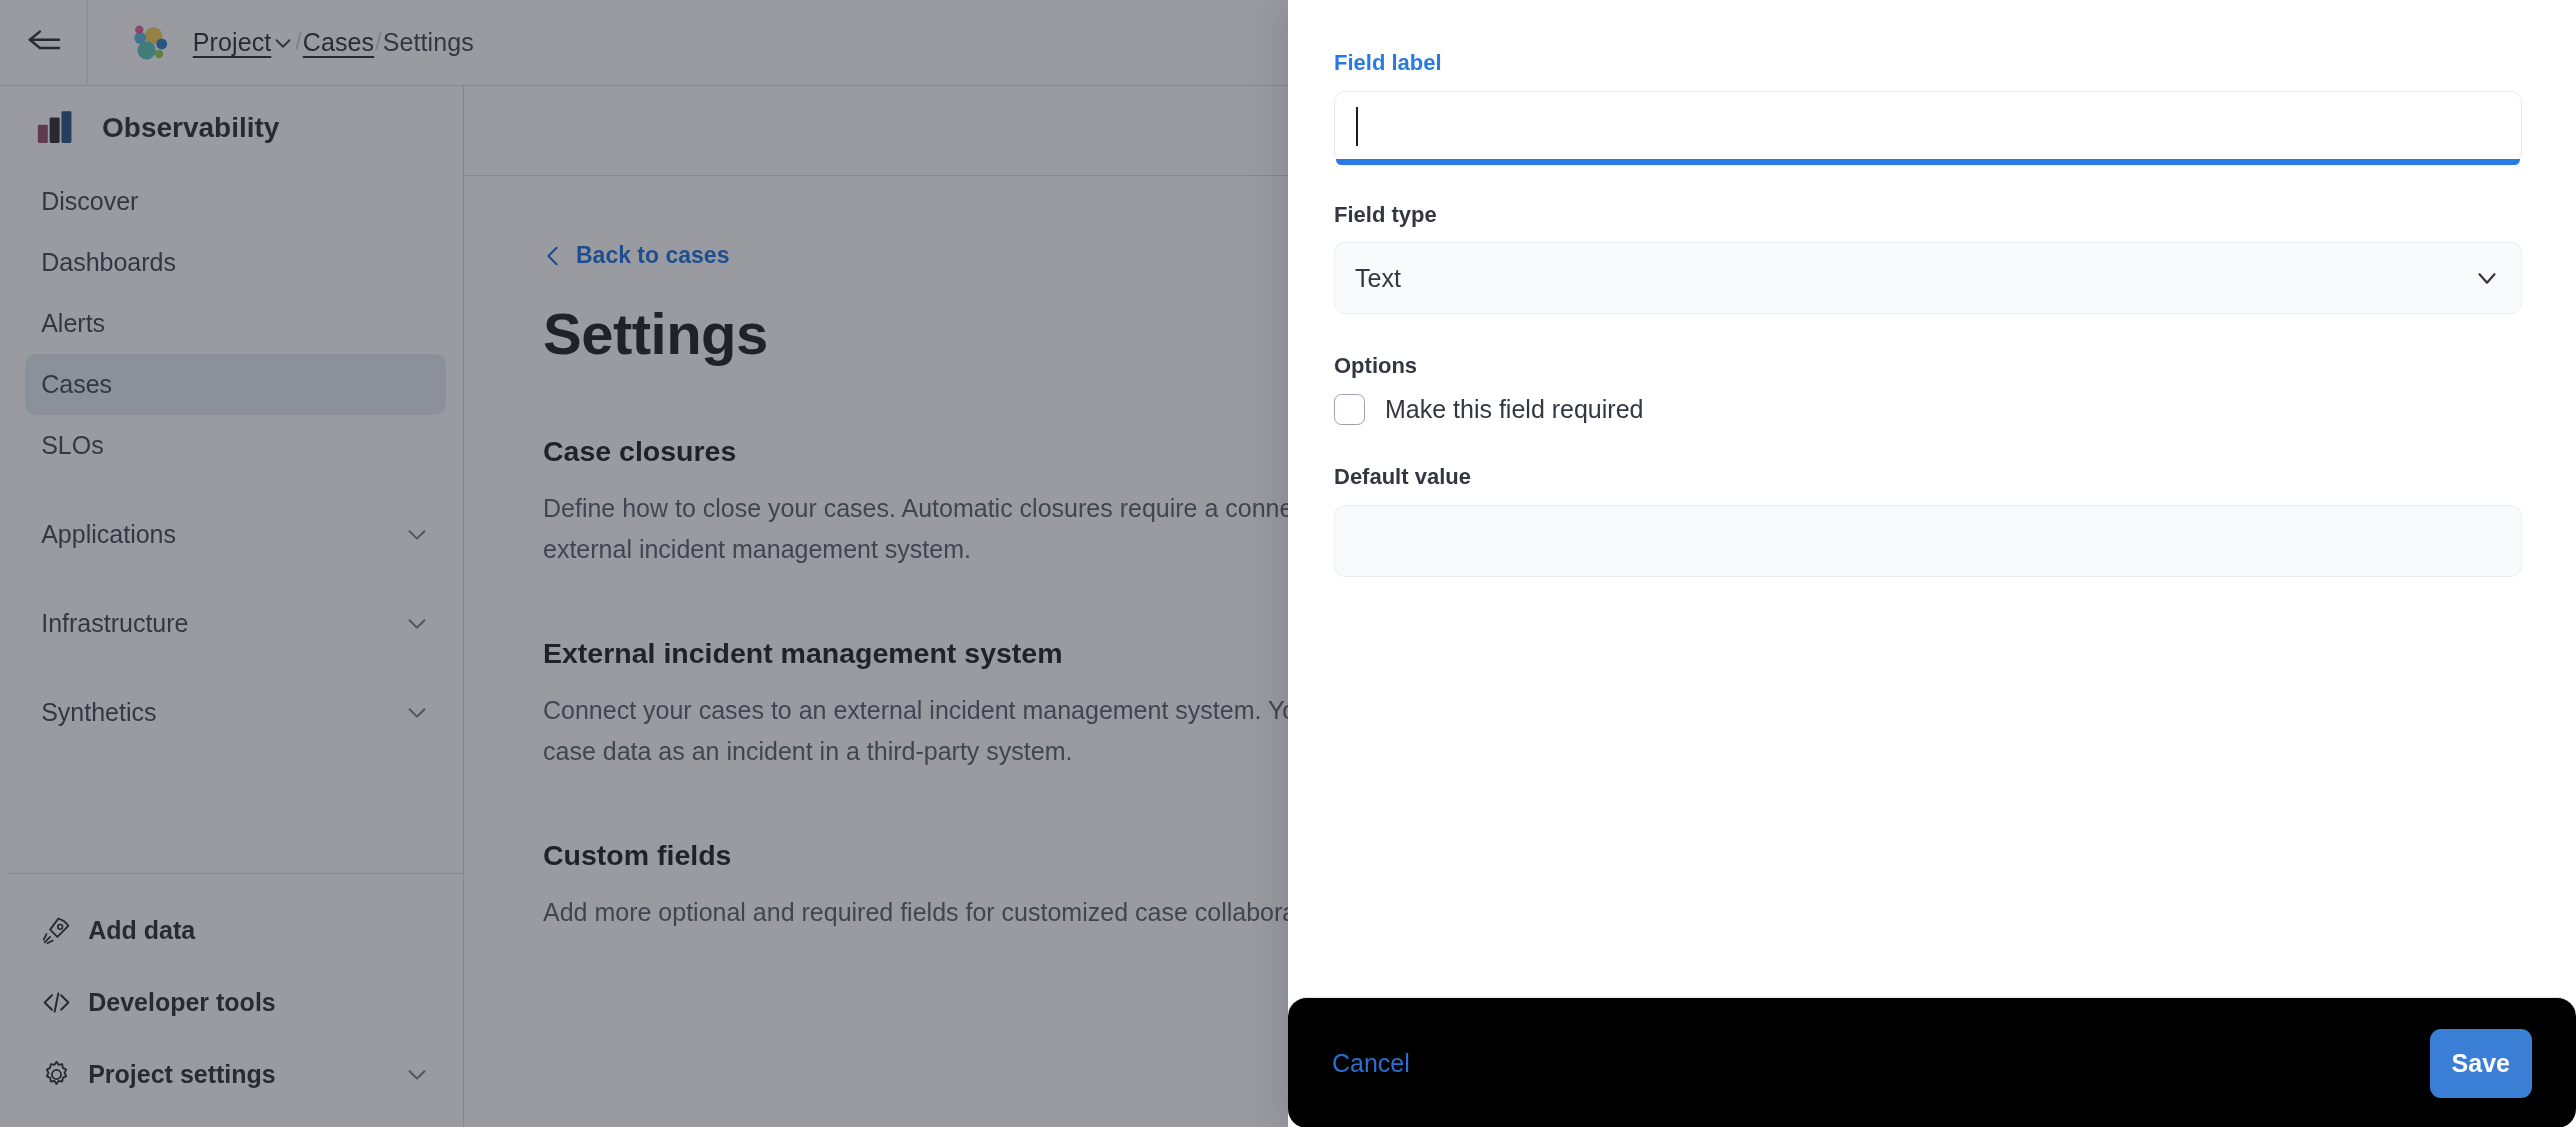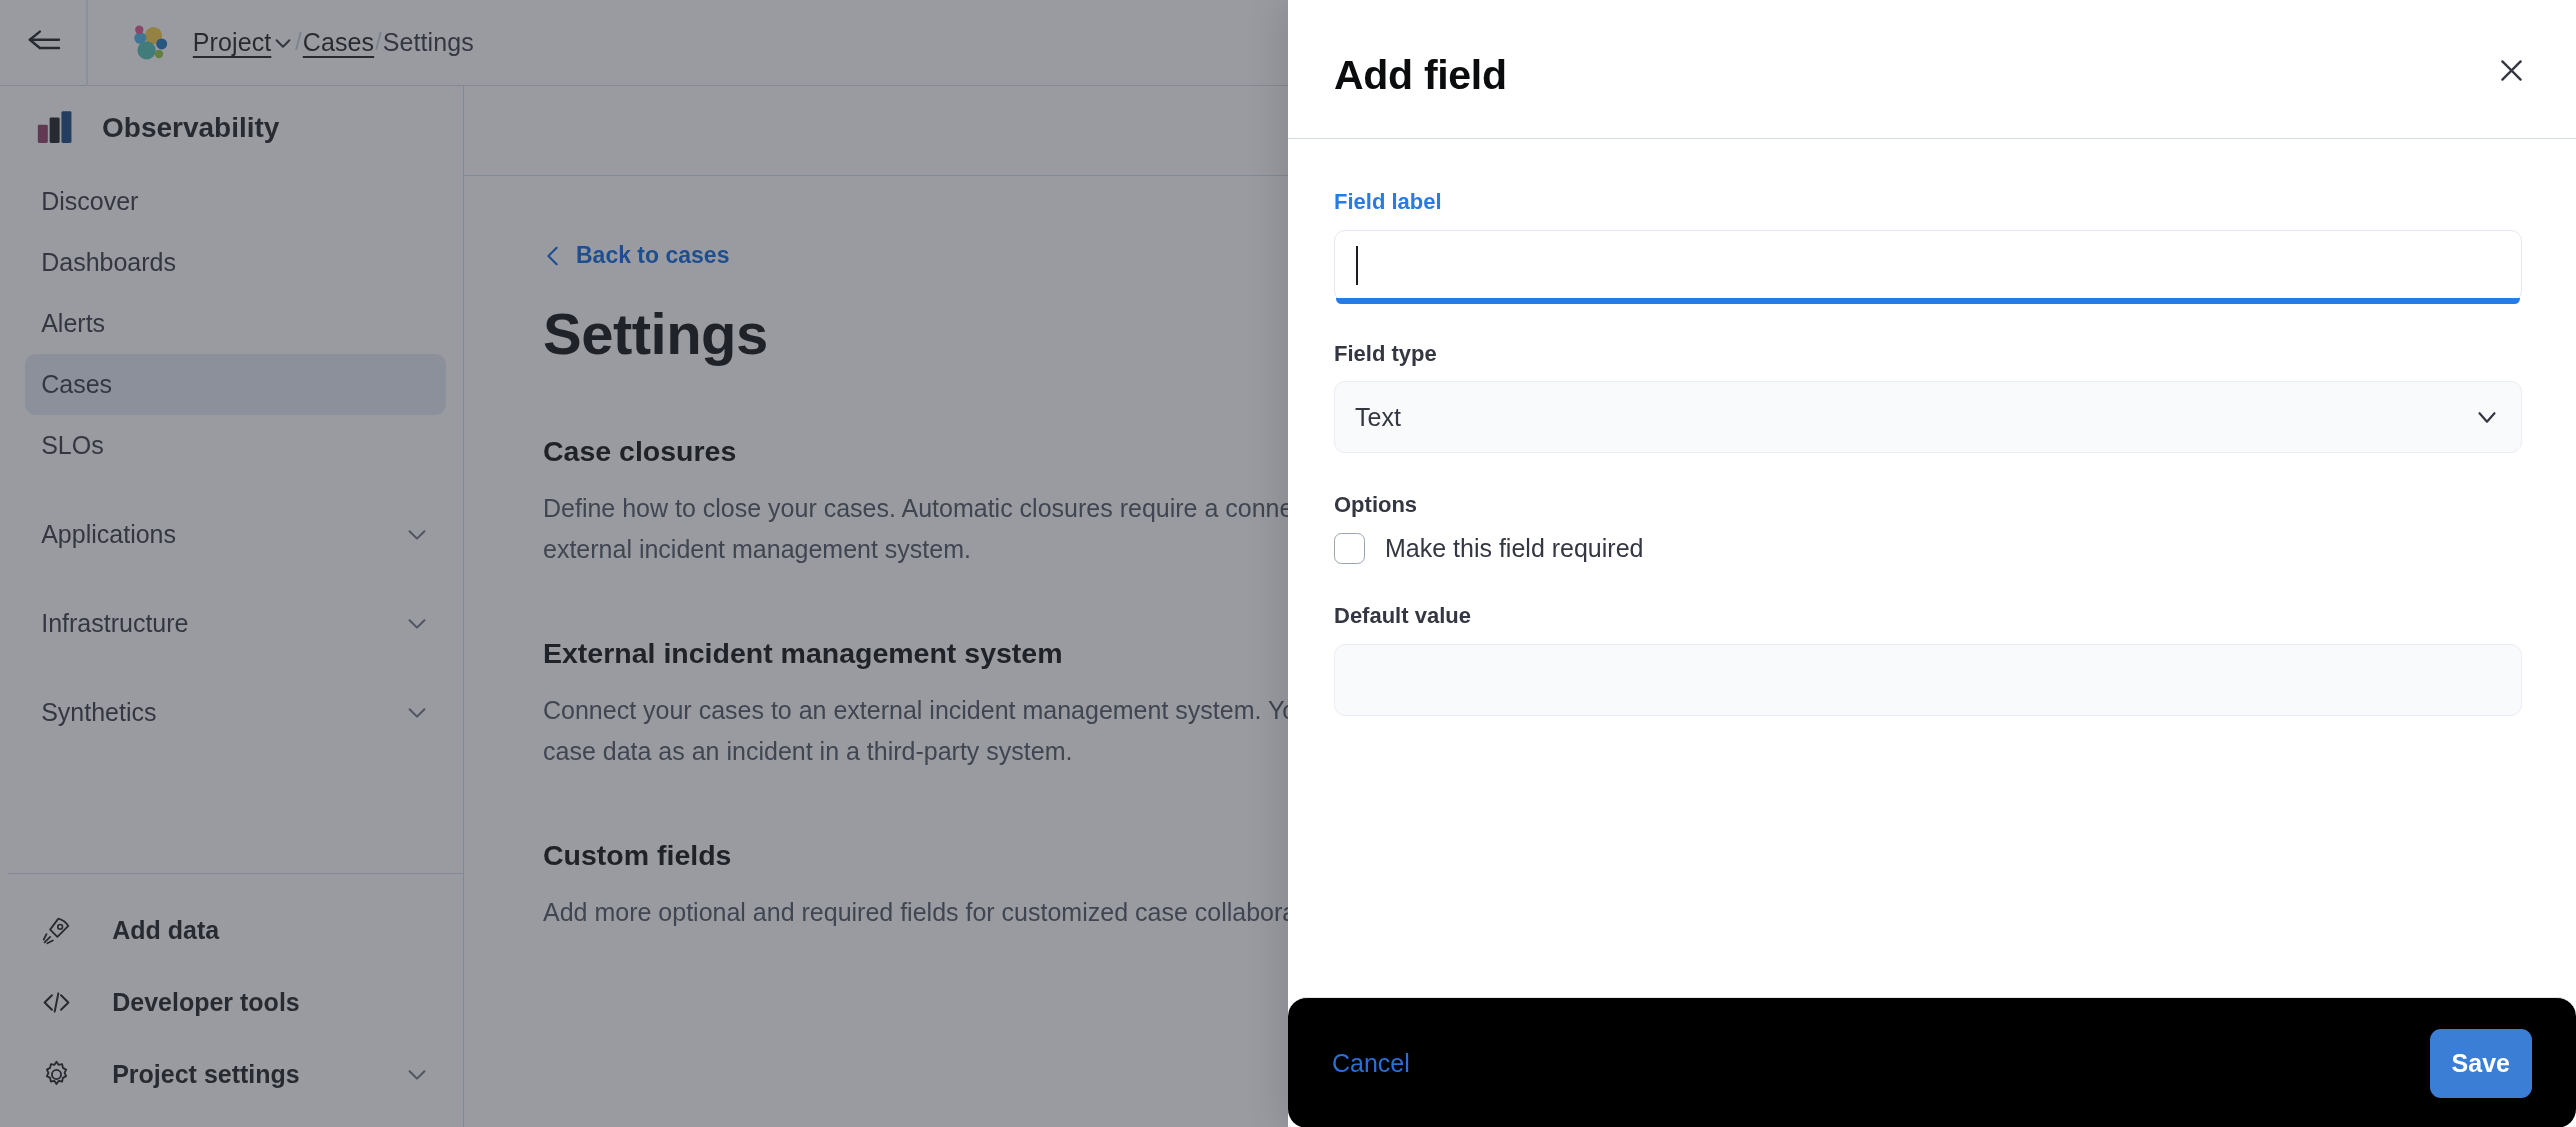--- a/index.html
+++ b/index.html
@@ -66,21 +66,21 @@
   .side-nav { padding: 7.4px 16.6px 0 16.6px; }
   .nav-item {
     display: flex; align-items: center; height: 61px; padding: 0 16.6px;
     border-radius: 11px; font-size: 25px; color: #343741; cursor: pointer;
     justify-content: space-between; margin-bottom: 0px;
   }
   .nav-item.selected { background: #e4e9f2; font-weight: 400; }
   .nav-group { margin-top: 28px; }
   .spacer { flex: 1; }
   .side-foot { border-top: 1.8px solid #d3dae6; padding: 20px 16.6px 16.6px 16.6px; }
-  .foot-item { display: flex; align-items: center; gap: 40px; height: 72px;
+  .foot-item { display: flex; align-items: center; gap: 16px; height: 72px;
     padding: 0 16.6px; border-radius: 11px; font-size: 25px; font-weight: 700;
     color: #1a1c21; cursor: pointer; }
   .foot-item .lbl { flex: 1; }
 
   
   .main {
     position: absolute; top: 86px; left: 458px; right: 0; height: 1041px;
     background: #fff; z-index: 1; overflow: hidden;
   }
   .content-subhead { height: 90px; border-bottom: 1.8px solid #d3dae6; }
@@ -397,31 +397,20 @@
         <div class="section-desc">Add more optional and required fields for customized case collaboration.</div>
       </div>
 
     </div>
   </div>
 
   <div class="dim-overlay"></div>
 
   <div class="flyout">
 
-    <div class="fly-head">
-      <div class="fly-title">Add field</div>
-      <div class="fly-close">
-        <span>
-          <svg width="31" height="31" viewBox="0 0 34 34">
-            <line x1="7" y1="7" x2="27" y2="27" stroke="#343741" stroke-width="2.6" stroke-linecap="round"></line>
-            <line x1="27" y1="7" x2="7" y2="27" stroke="#343741" stroke-width="2.6" stroke-linecap="round"></line>
-          </svg>
-        </span>
-      </div>
-    </div>
 
     <div class="fly-body">
 
       <div class="form-row">
         <div class="form-label focused">Field label</div>
         <div class="input-focus-wrap">
           <input class="text-input" type="text" value="" style="">
           <span class="caret"></span>
         </div>
       </div>

